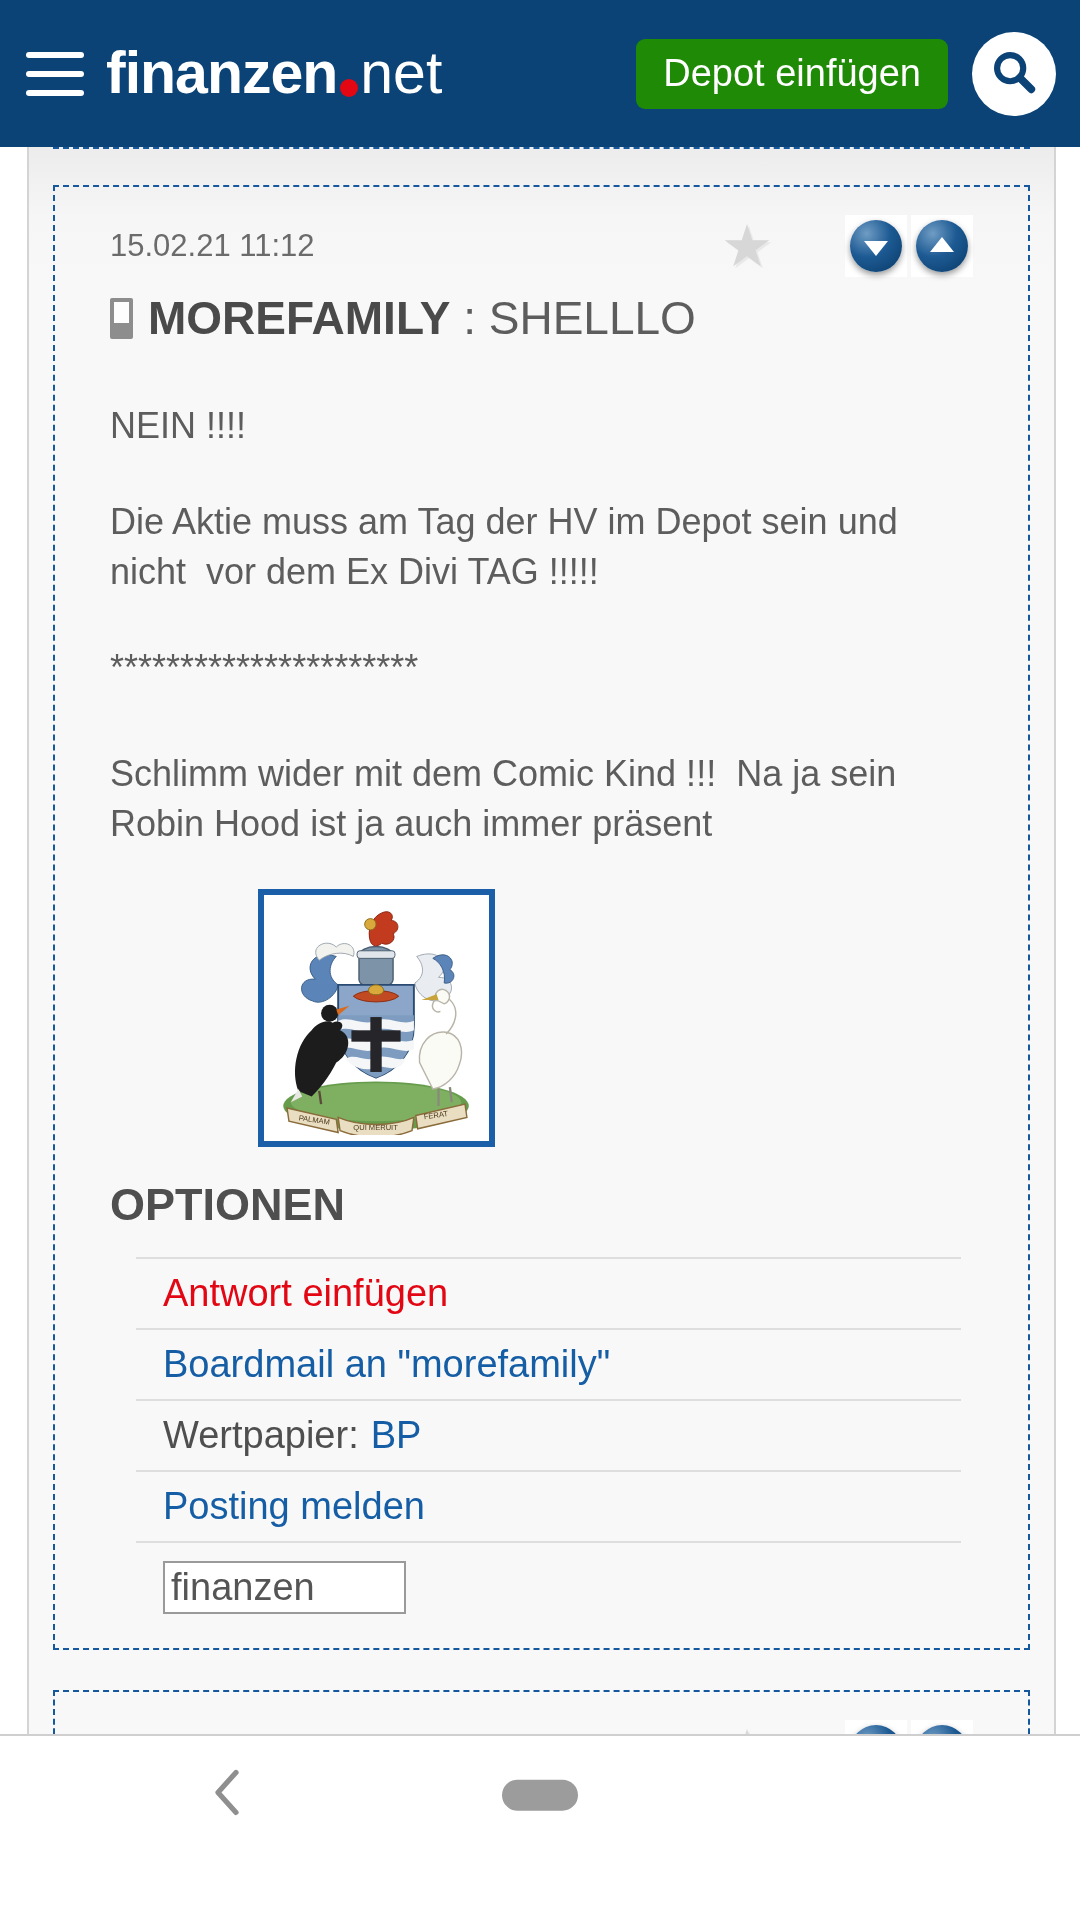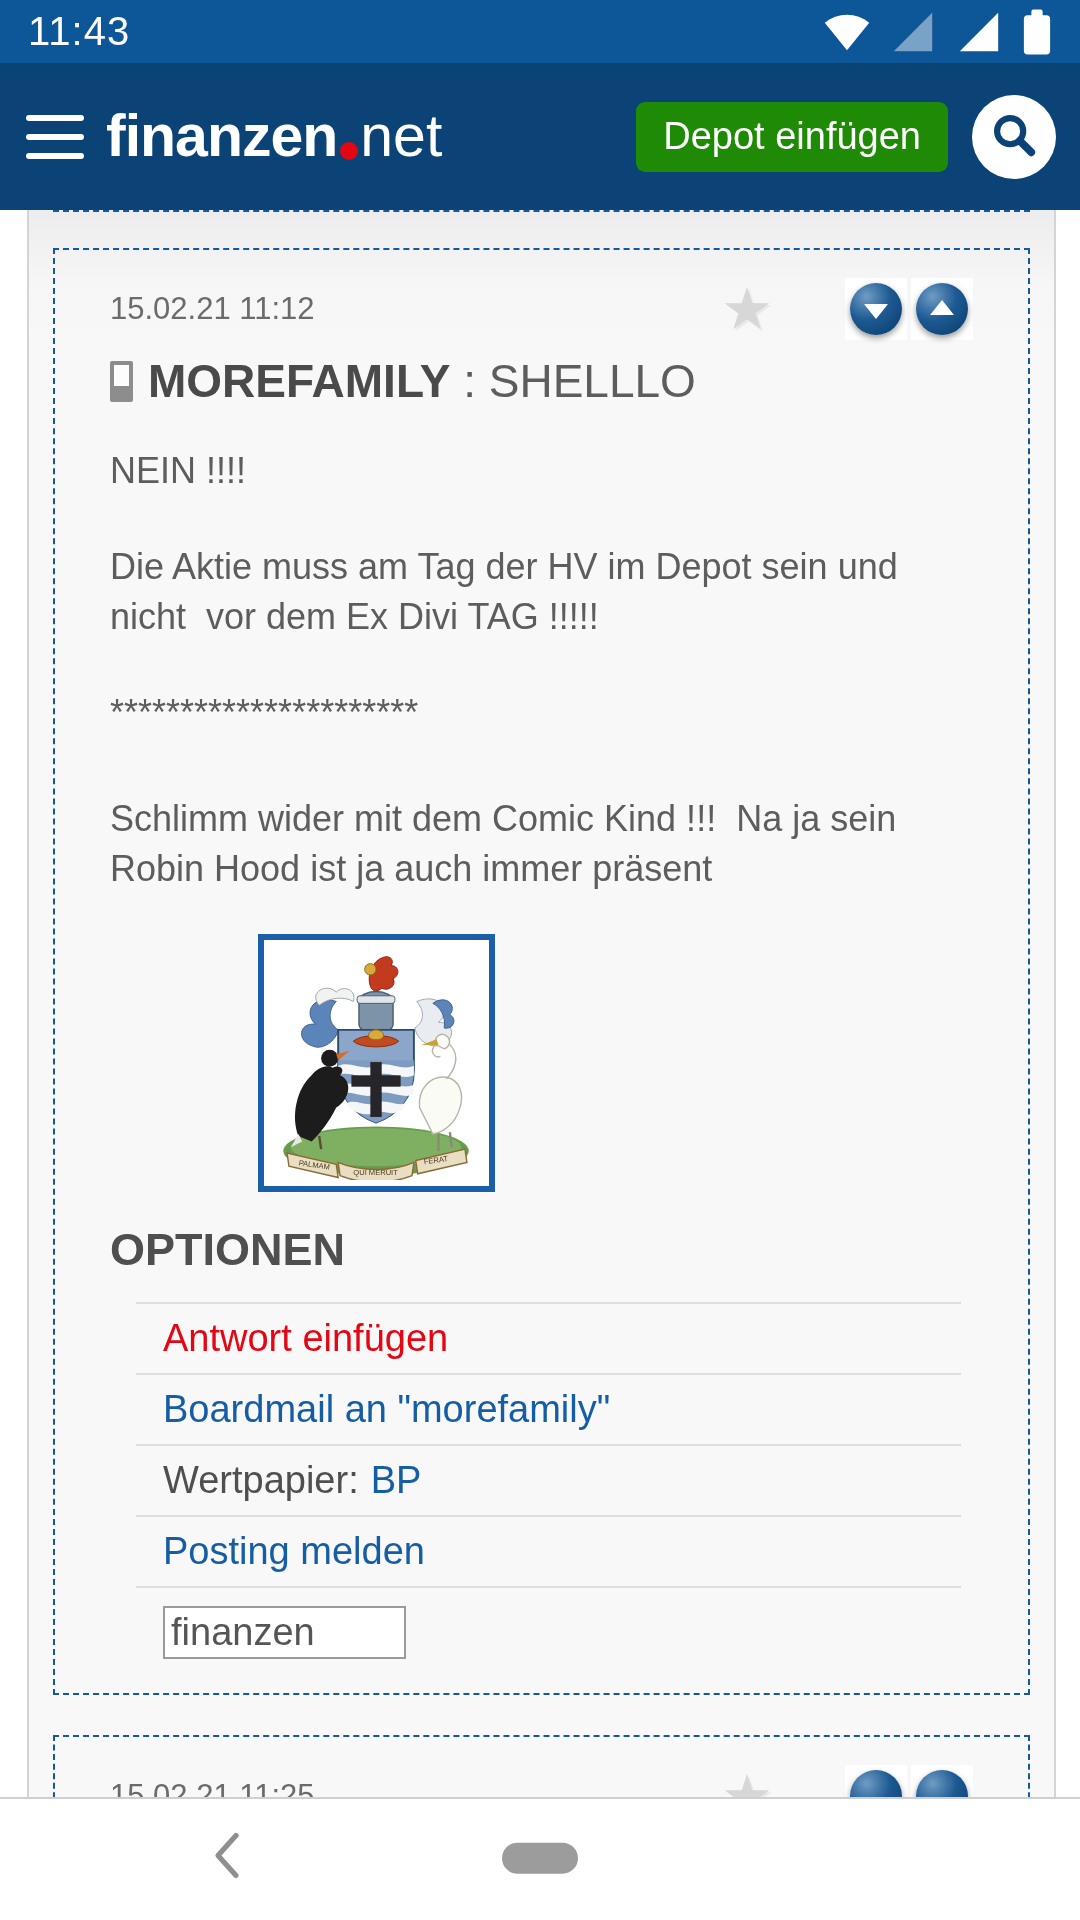--- a/index.html
+++ b/index.html
@@ -47,21 +47,21 @@
   .tri-down{width:0;height:0;border-left:12px solid transparent;border-right:12px solid transparent;border-top:15px solid #fff;margin-top:4px;}
   .tri-up{width:0;height:0;border-left:12px solid transparent;border-right:12px solid transparent;border-bottom:15px solid #fff;margin-bottom:4px;}
 
   .post-title{margin-top:14px;display:flex;align-items:center;font-size:46px;color:var(--text-body);}
   .phone-icon{width:23px;height:41px;background:#8d8d8d;border-radius:2px;position:relative;margin-right:15px;flex:0 0 auto;}
   .phone-icon::after{content:"";position:absolute;left:4px;right:4px;top:4px;height:21px;background:#fdfdfd;}
   .post-author{font-weight:bold;color:var(--text-dark);}
   .post-sep,.post-subject{white-space:pre;}
 
   .post-body p{font-size:36px;color:var(--text-body);line-height:50px;margin:46px 0 0;white-space:pre-wrap;max-width:820px;}
-  .post-body p:first-child{margin-top:38px;}
+  .post-body p:first-child{margin-top:56px;}
   .post-body p.p-last{margin-top:56px;}
 
   .crest{display:block;margin:40px 0 0 148px;width:237px;height:258px;border:6px solid #1b5fa8;background:#fff;padding:6px;cursor:pointer;}
   .crest svg{width:100%;height:100%;display:block;}
 
   .optionen{margin:32px 0 0;font-size:45px;font-weight:bold;color:#4f4f4f;letter-spacing:0;}
   .options{margin:26px 12px 0 26px;}
   .opt-row{border-top:2px solid var(--divider);height:71px;display:flex;align-items:center;padding-left:27px;font-size:38px;}
   .opt-link{cursor:pointer;text-decoration:none;}
   .opt-red{color:var(--link-red);}
@@ -76,46 +76,20 @@
   
   .sys-nav{height:123px;background:#fff;border-top:2px solid #cfcfcf;position:relative;}
   .nav-back{position:absolute;left:210px;top:50%;transform:translateY(-56%);background:none;border:none;padding:0;cursor:pointer;}
   .nav-home{position:absolute;left:50%;top:50%;transform:translate(-50%,-56%);width:76px;height:31px;border-radius:16px;background:#9c9c9c;border:none;cursor:pointer;}
 </style>
 </head>
 <body>
 
 <div class="screen">
 
-  <div class="status-bar">
-    <span class="sb-time">11:43</span>
-    <span class="sb-icons">
-      <span>
-        <svg width="46" height="46" viewBox="0 0 24 24">
-            <path fill="#fff" d="M23.6,7.2 C20.2,4.4 16.2,3 12,3 C7.8,3 3.8,4.4 0.4,7.2 L12,21.5 Z"></path>
-          </svg>
-      </span>
-      <span>
-        <svg width="46" height="46" viewBox="0 0 24 24">
-            <path fill="#fff" opacity="0.45" d="M2,22 L22,22 L22,2 Z"></path>
-          </svg>
-      </span>
-      <span>
-        <svg width="46" height="46" viewBox="0 0 24 24">
-            <path fill="#fff" d="M2,22 L22,22 L22,2 Z"></path>
-          </svg>
-      </span>
-      <span>
-        <svg width="30" height="50" viewBox="0 0 16 26">
-            <rect x="5" y="1" width="6" height="4" rx="1" fill="#fff"></rect>
-            <rect x="1" y="4" width="14" height="21" rx="2" fill="#fff"></rect>
-          </svg>
-      </span>
-    </span>
-  </div>
 
   <header class="app-header">
     <div class="hamburger">
       <span></span>
         <span></span>
         <span></span>
     </div>
     <div class="logo">
       <span class="logo-bold">finanzen</span>
       <span class="logo-dot"></span>

